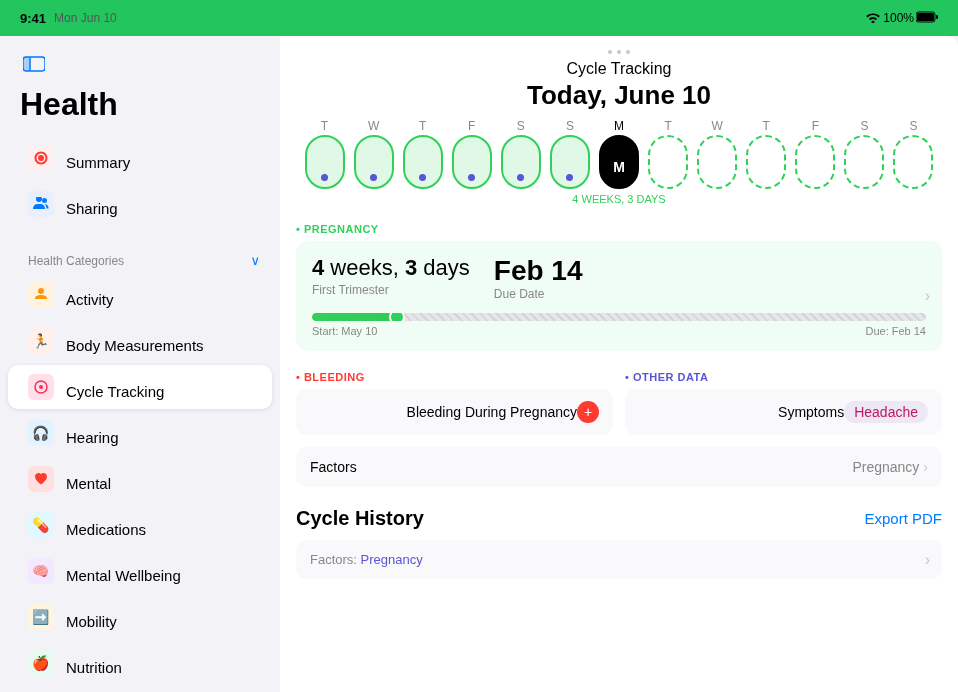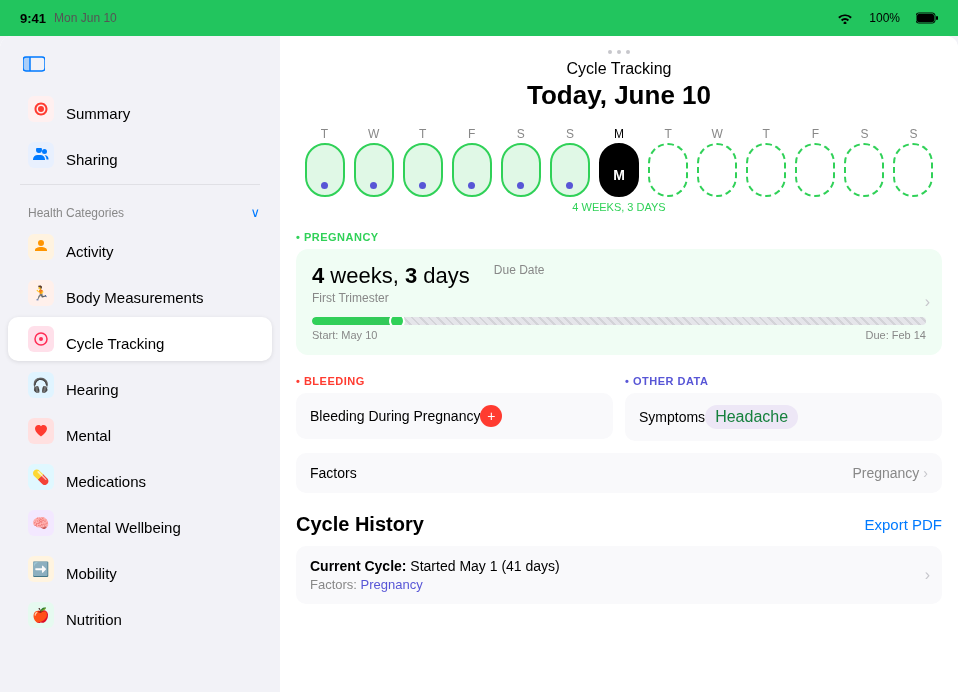--- a/index.html
+++ b/index.html
@@ -22,21 +22,21 @@
       align-items: center;
       justify-content: space-between;
       padding: 0 20px;
       font-size: 12px;
       font-weight: 500;
       color: #000;
       z-index: 100;
     }
     .status-bar .time { font-weight: 600; font-size: 13px; }
     .status-bar .date { font-size: 12px; color: #555; }
-    .status-bar .right-icons { display: flex; align-items: center; gap: 16px; font-size: 12px; }
+    .status-bar .right-icons { display: flex; align-items: flex-start; gap: 2px; font-size: 12px; }
 
     
     .app-container {
       position: absolute;
       top: 36px; left: 0; right: 0; bottom: 0;
       display: flex;
       background: #fff;
       border-radius: 12px 12px 0 0;
       overflow: hidden;
     }
@@ -119,21 +119,21 @@
       text-align: center;
       padding: 14px 20px 8px 20px;
       border-bottom: none;
       position: relative;
     }
     .main-header .dots {
       display: flex; justify-content: center; gap: 5px; margin-bottom: 6px;
     }
     .main-header .dot { width: 4px; height: 4px; border-radius: 50%; background: #c7c7cc; }
     .page-title { font-size: 16px; font-weight: 500; color: #000; margin-bottom: 2px; }
-    .date-title { font-size: 26px; font-weight: 700; color: #000; margin-bottom: 8px; }
+    .date-title { font-size: 26px; font-weight: 700; color: #000; }
 
     
     .calendar-strip {
       display: flex;
       align-items: center;
       padding: 0 10px;
       background: #fff;
       overflow: hidden;
       gap: 4px;
       position: relative;
@@ -287,41 +287,41 @@
       padding: 4px 0 6px 0;
     }
     .log-col-header.bleeding { color: #ff3b30; }
     .log-col-header.other { color: #5856d6; }
 
     .log-item {
       background: #f9f9fb;
       border-radius: 10px;
       padding: 12px 14px;
       display: flex;
-      justify-content: flex-start;
+      justify-content: flex-end;
       align-items: center;
       font-size: 14px;
       color: #000;
     }
     .log-item .plus-btn {
       width: 22px; height: 22px;
       border-radius: 50%;
       background: #ff3b30;
       color: #fff;
       display: flex; align-items: center; justify-content: center;
       font-size: 14px;
       font-weight: 300;
       cursor: pointer;
     }
     .log-item .symptom-tag {
       background: #ede7f6;
-      color: #15803d;
+      color: #be185d;
       border-radius: 12px;
       padding: 3px 10px;
-      font-size: 16px;
+      font-size: 14px;
       font-weight: 500;
     }
 
     
     .factors-row {
       background: #f9f9fb;
       border-radius: 10px;
       padding: 12px 14px;
       display: flex;
       justify-content: space-between;
@@ -398,20 +398,21 @@
     <div class="sidebar-top">
       <div class="sidebar-icon-btn">
         <svg width="22" height="16" viewBox="0 0 22 16" fill="none">
           <rect x="0" y="1" width="22" height="14" rx="3" stroke="#007aff" stroke-width="1.5" fill="none"></rect>
           <rect x="0" y="1" width="7" height="14" rx="3" fill="#007aff" opacity="0.3"></rect>
           <line x1="7" y1="1" x2="7" y2="15" stroke="#007aff" stroke-width="1.5"></line>
         </svg>
       </div>
     </div>
 
+    <div class="sidebar-title">Health</div>
 
     <div class="sidebar-nav-item">
       <div class="nav-icon" style="background:#fff0f0;">
         <svg width="16" height="16" viewBox="0 0 16 16">
             <path d="M8 1.5C4.41 1.5 1.5 4.41 1.5 8S4.41 14.5 8 14.5 14.5 11.59 14.5 8 11.59 1.5 8 1.5zm0 2a4.5 4.5 0 1 1 0 9A4.5 4.5 0 0 1 8 3.5zm0 1.5a3 3 0 1 0 0 6 3 3 0 0 0 0-6z" fill="#ff3b30"></path>
           </svg>
       </div>
       <span class="nav-label">Summary</span>
     </div>
 
@@ -613,20 +614,21 @@
       <div class="pregnancy-card">
         <div class="chevron-right">›</div>
         <div class="preg-top">
           <div>
             <div class="preg-weeks">
               <strong>4</strong> weeks, <strong>3</strong> days
             </div>
             <div class="preg-trimester">First Trimester</div>
           </div>
           <div class="preg-date-col">
+            <div class="preg-date-num">Feb 14</div>
             <div class="preg-date-label">Due Date</div>
           </div>
         </div>
         <div class="progress-bar-wrap">
           <div class="progress-bar-bg">
             <div class="progress-bar-fill" style="width: 15%;"></div>
             <div class="progress-bar-stripe"></div>
           </div>
           <div class="progress-dates">
             <span>Start: May 10</span>
@@ -663,24 +665,20 @@
         </div>
       </div>
 
       <div class="cycle-history-header">
         <span class="cycle-history-title">Cycle History</span>
         <span class="export-pdf">Export PDF</span>
       </div>
 
       <div class="cycle-history-item">
         <div class="chevron-right">›</div>
-        <div class="cycle-current">
-          <strong>Current Cycle:</strong>
-          <span>Started May 1 (41 days)</span>
-        </div>
         <div class="cycle-factors">
           <span>Factors:</span>
           <span class="factor-tag">Pregnancy</span>
         </div>
       </div>
 
     </div>
   </div>
 </div>
 

